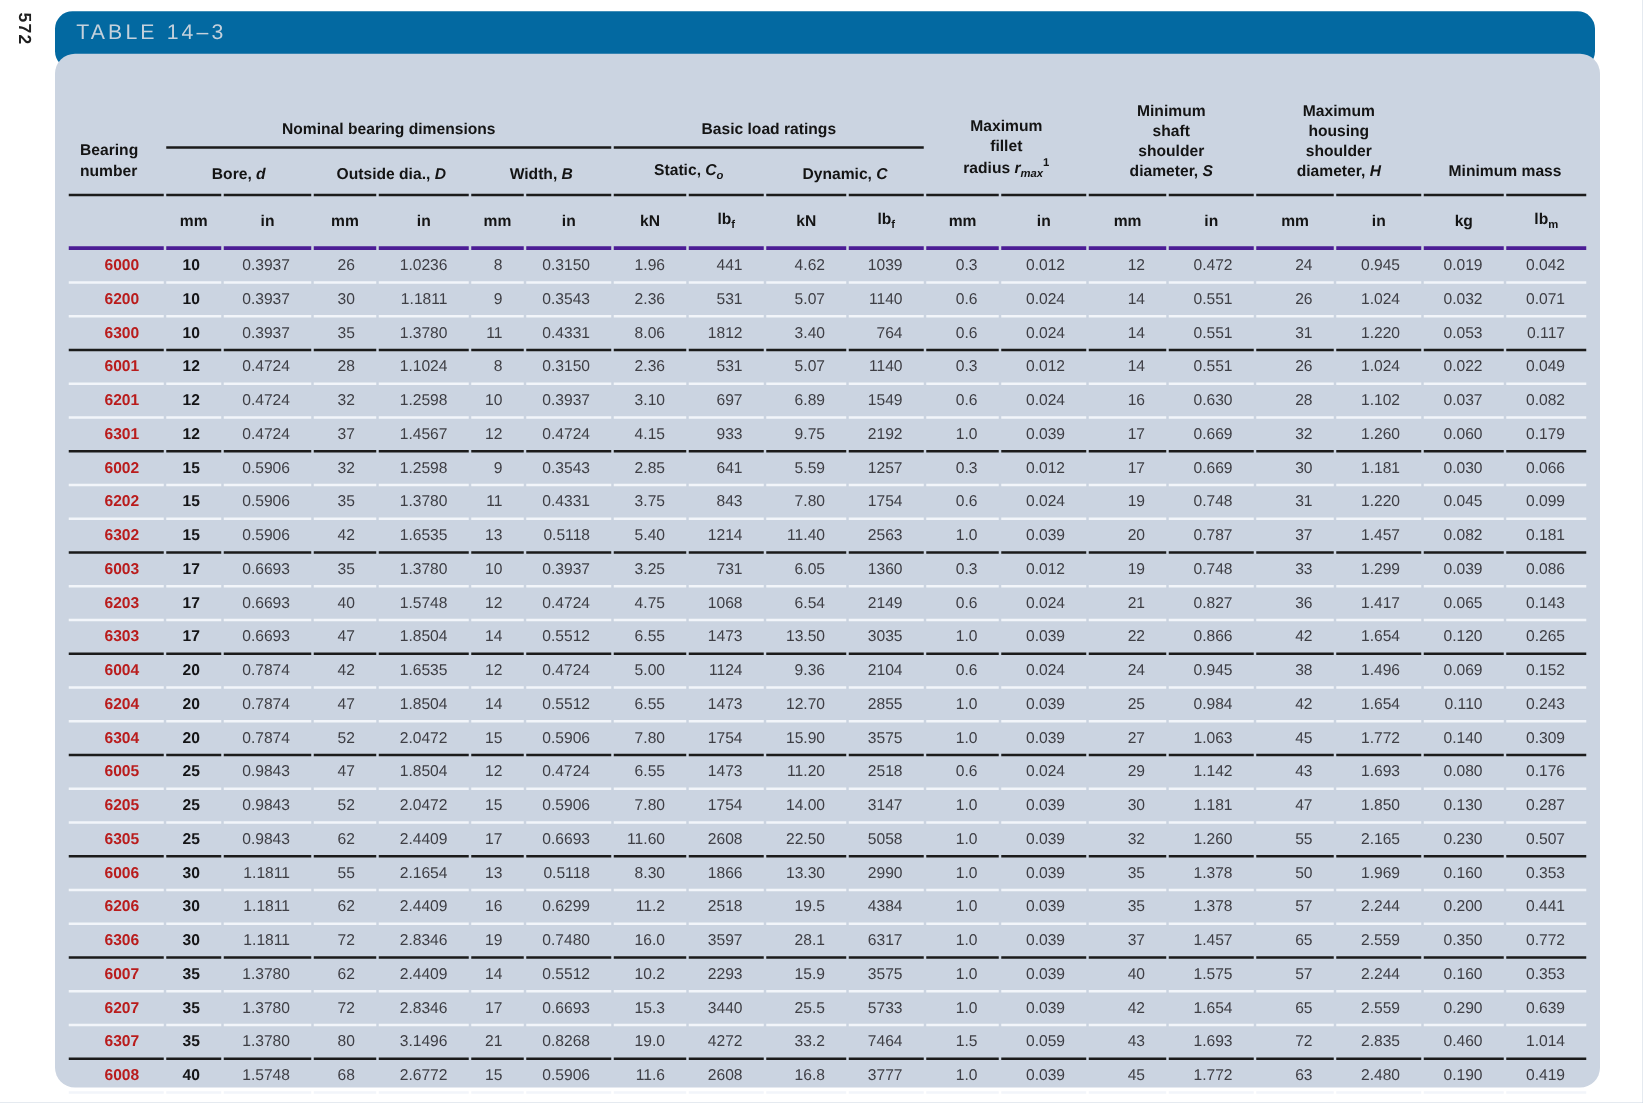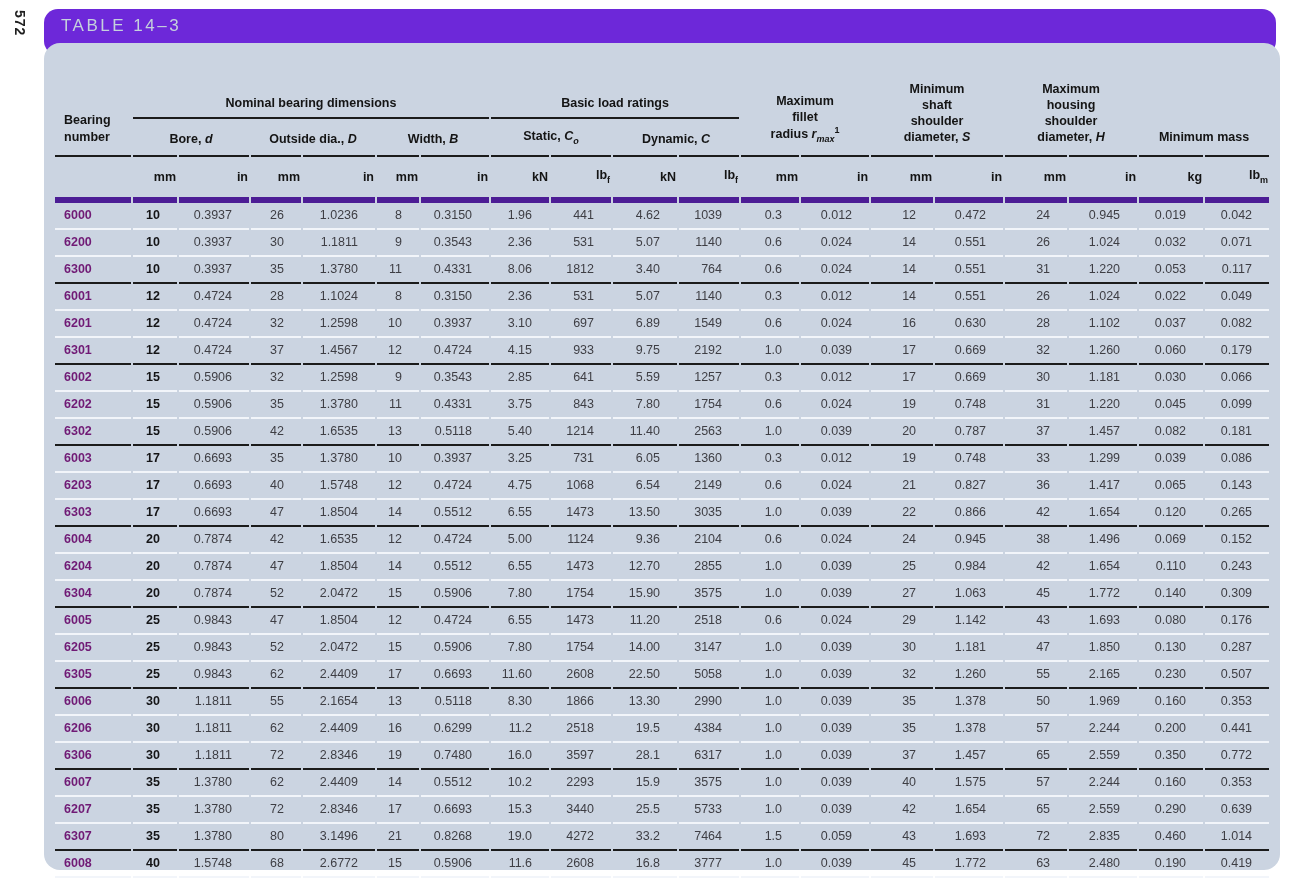--- a/index.html
+++ b/index.html
@@ -8,21 +8,21 @@
     font-family:"Liberation Sans", sans-serif;
     -webkit-font-smoothing:antialiased;
   }
   .page-number{
     position:absolute;left:12px;top:10px;
     writing-mode:vertical-rl;
     font-size:14px;font-weight:bold;color:#1f1f1f;letter-spacing:1px;
   }
   .titlebar{
     position:absolute;left:44px;top:9px;width:1232px;height:46px;
-    background:#6d28d9;border-radius:14px;
+    background:#0369a1;border-radius:14px;
     display:flex;align-items:flex-start;
   }
   .titlebar-inner{
     height:34px;display:flex;align-items:center;padding-left:17px;
   }
   .table-label{
     color:#C5D1DC;font-size:17px;font-weight:normal;letter-spacing:2.5px;
   }
   .table-caption{
     color:#ffffff;font-size:15px;font-weight:bold;margin-left:26px;letter-spacing:0.1px;
@@ -40,31 +40,31 @@
   .row-groups th{vertical-align:bottom;}
   .row-groups{height:64px;}
   .group-title{
     text-align:center;padding-bottom:7px;
     border-bottom:2px solid #1b1b1b;
   }
   .tall-head{text-align:center;line-height:1.3;padding-bottom:9px;}
   .bearing-head{text-align:left;padding-left:9px;line-height:1.35;padding-bottom:9px;}
   .row-subs th{vertical-align:bottom;text-align:center;padding:10px 0 9px 0;}
   .row-units th{
-    height:38px;vertical-align:middle;text-align:right;
+    height:38px;vertical-align:middle;text-align:center;
     border-top:2px solid #1b1b1b;
-    border-bottom:6px solid #4c1d95;
+    border-bottom:3px solid #4c1d95;
   }
   tbody td{
     height:23px;font-size:12.5px;color:#3E3E44;
     text-align:right;padding-right:17px;
     border-bottom:2px solid #F2F5FA;
   }
   tbody tr.group-end td{border-bottom:2px solid #1b1b1b;}
-  tbody td.c-bearing{text-align:left;padding-left:9px;padding-right:0;font-weight:bold;color:#701a75;}
+  tbody td.c-bearing{text-align:center;padding-left:9px;padding-right:0;font-weight:bold;color:#b91c1c;}
   tbody td.c-bold{font-weight:bold;color:#141416;}
   i.sym{font-style:italic;}
   sub{font-size:9px;}
   sup{font-size:9px;}
   sub.it{font-style:italic;}
 </style>
 </head>
 <body>
 
 <div class="page-number">572</div>

